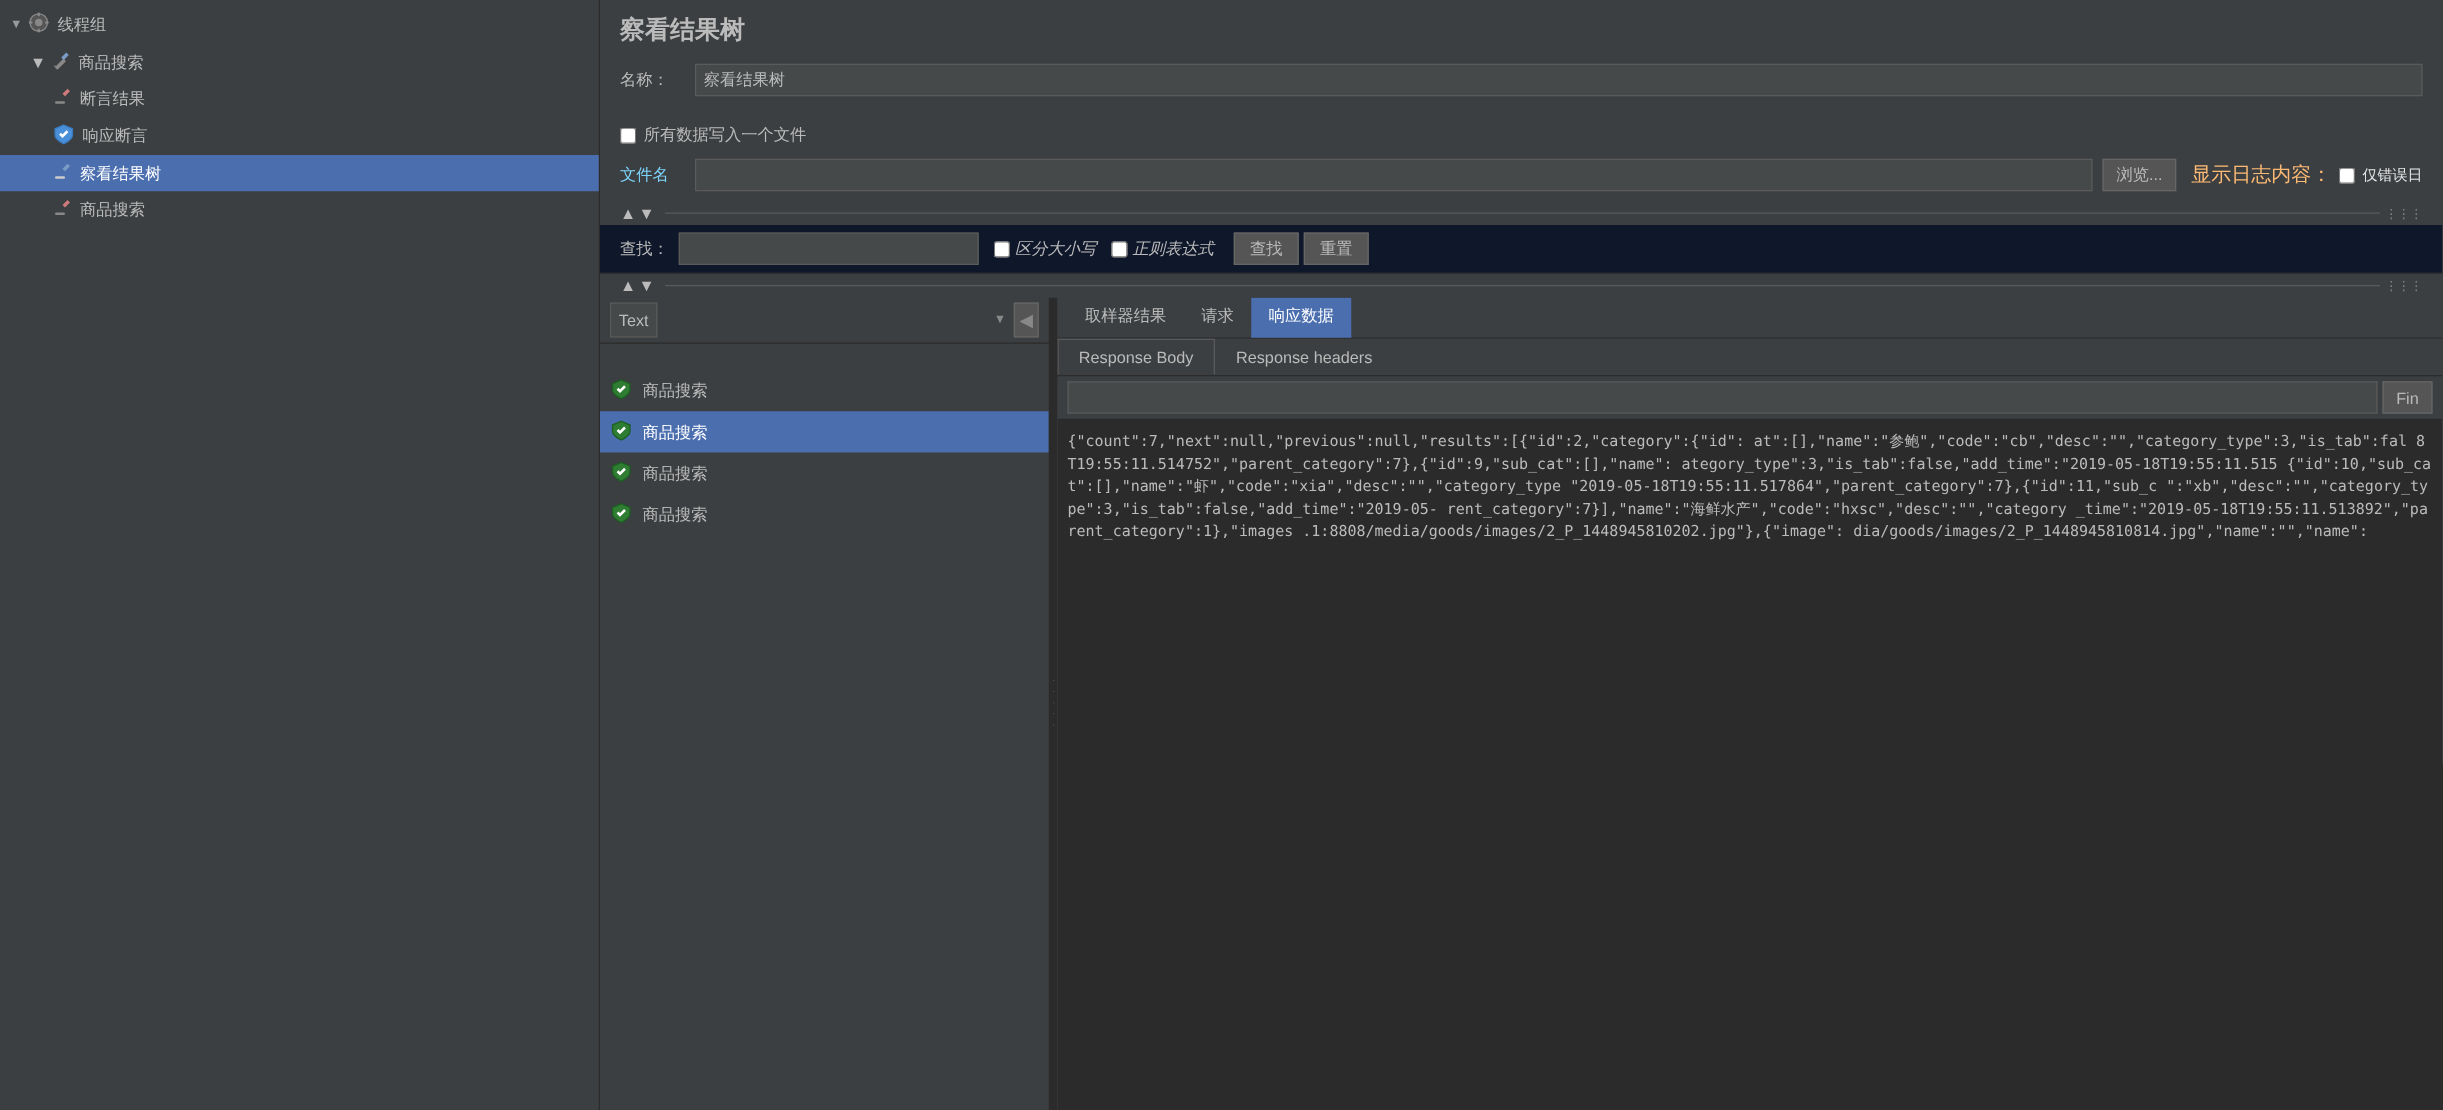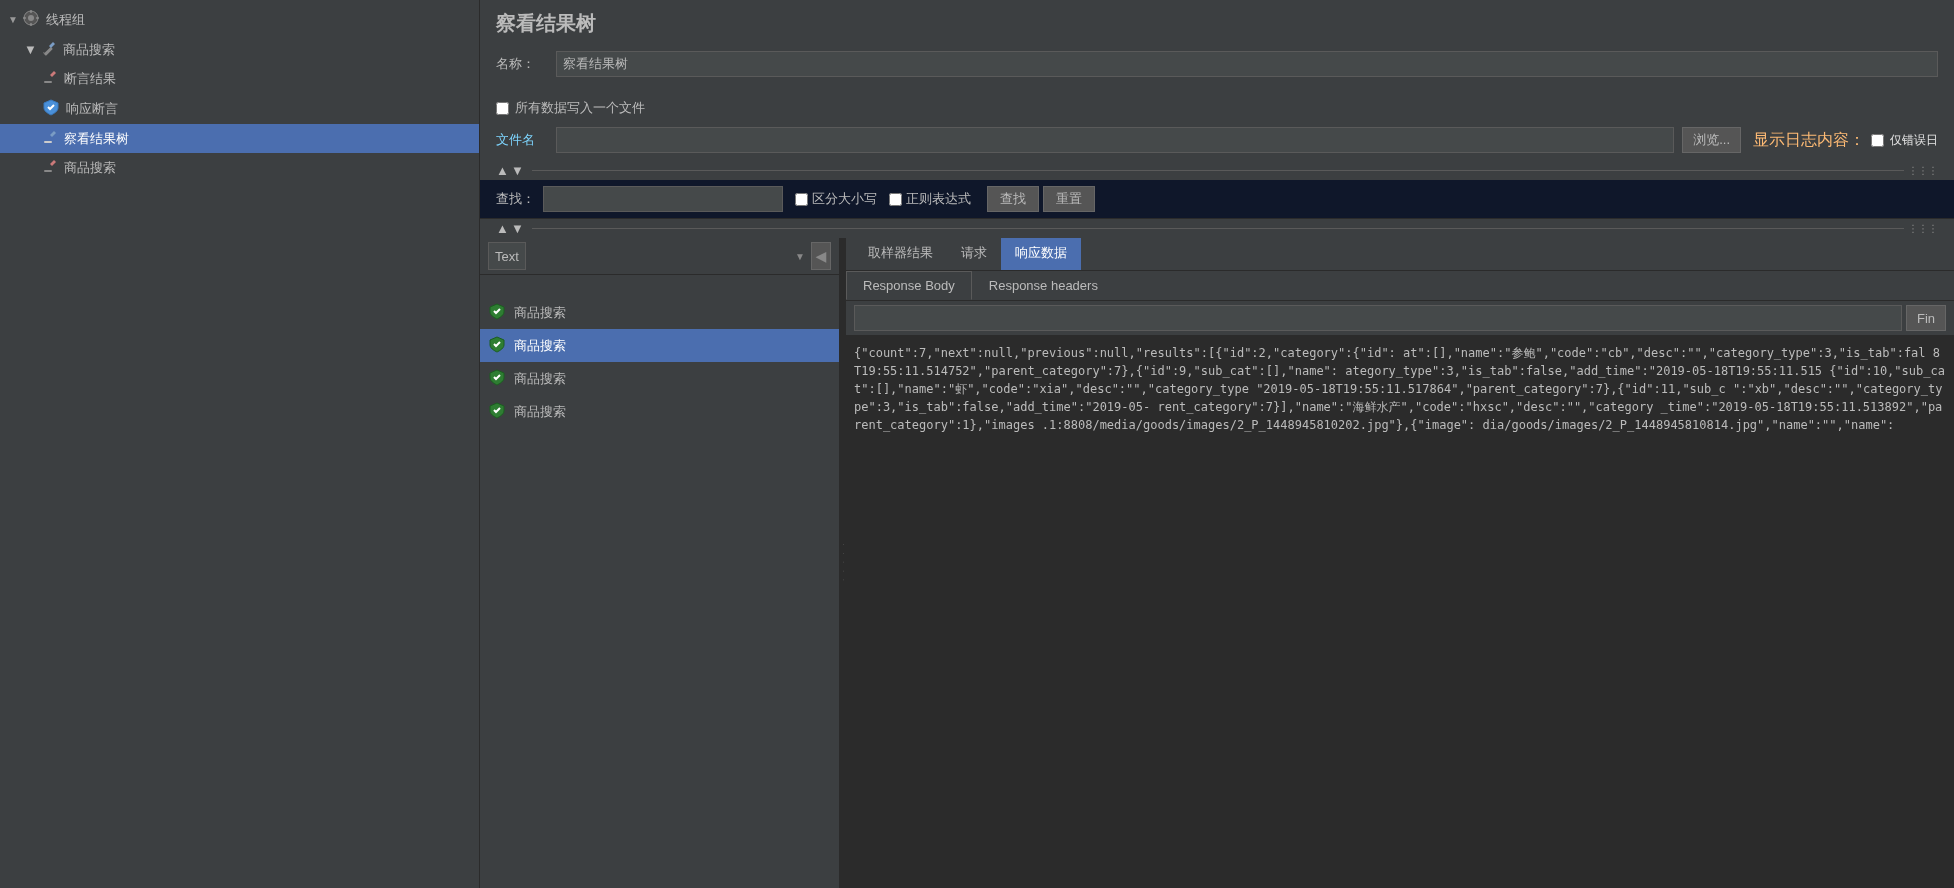--- a/index.html
+++ b/index.html
@@ -158,21 +158,21 @@
       font-size: 13px;
       height: 26px;
       outline: none;
     }
     .search-checkbox-group {
       display: flex;
       align-items: center;
       margin-left: 12px;
     }
     .search-checkbox-group input { margin-right: 4px; }
-    .search-checkbox-group label { color: #bbb; font-size: 13px; margin-right: 12px; }
+    .search-checkbox-group label { color: #bbb; font-size: 13px; margin-right: 12px; font-style: italic; }
     .search-btn {
       background: #555;
       border: 1px solid #666;
       color: #bbb;
       padding: 3px 12px;
       font-size: 13px;
       cursor: pointer;
       height: 26px;
       margin-left: 4px;
     }

